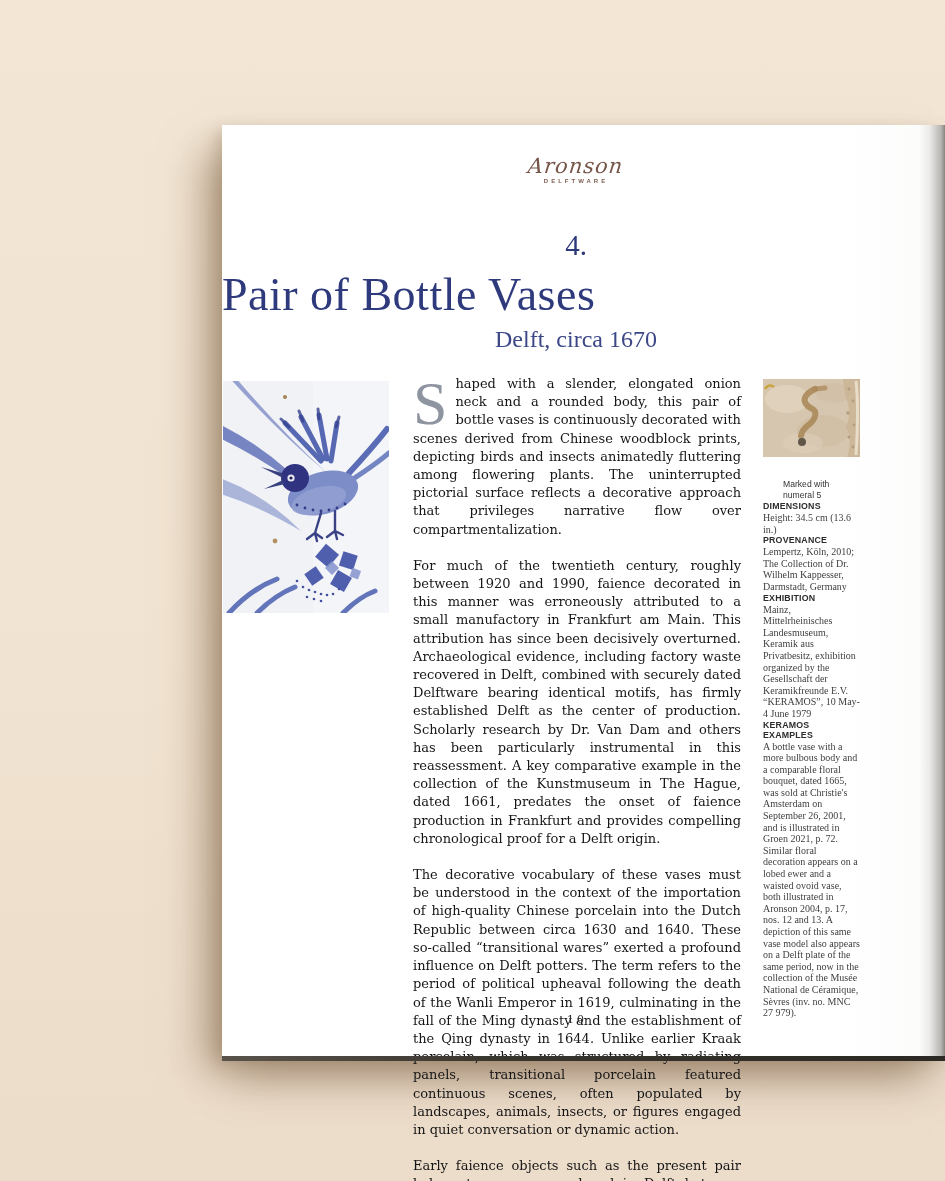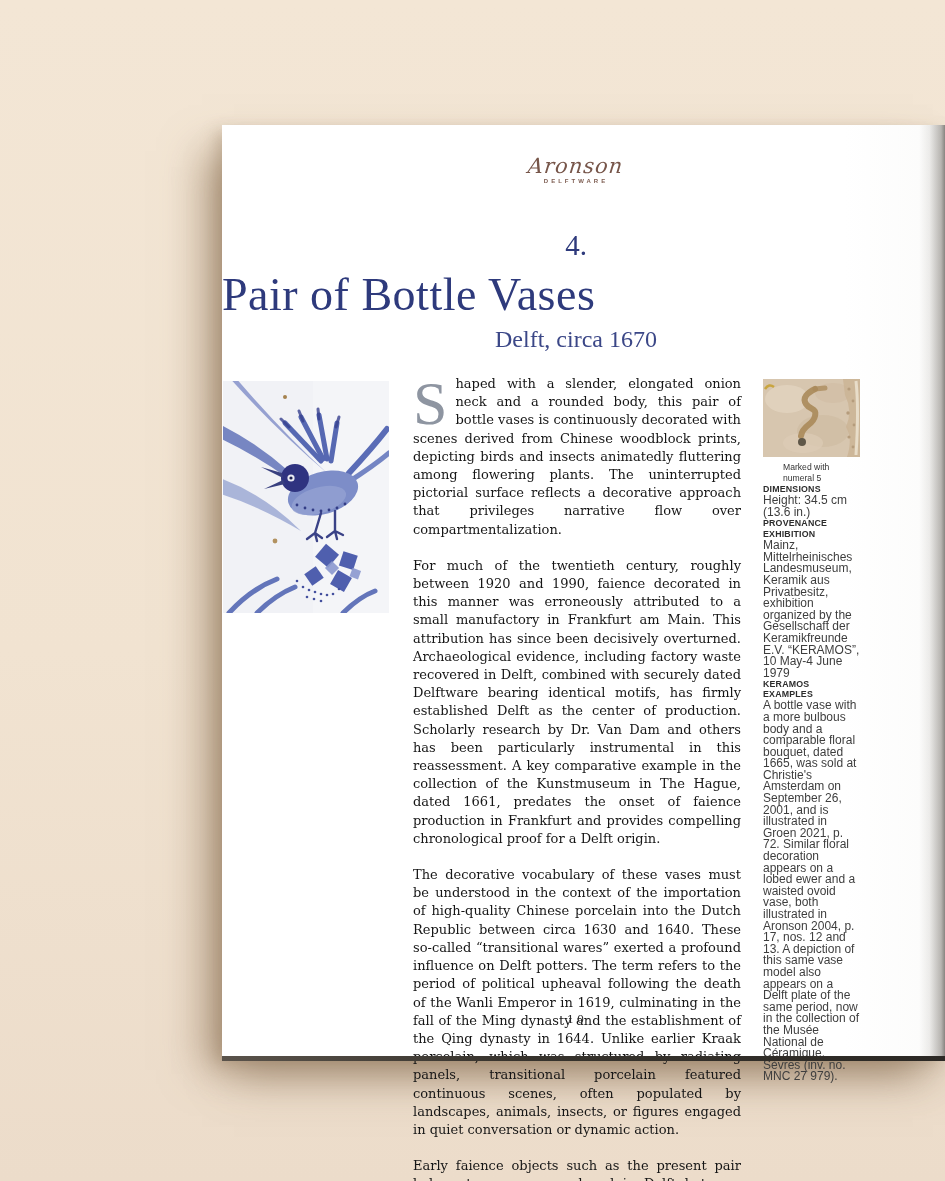--- a/index.html
+++ b/index.html
@@ -56,26 +56,26 @@
     text-align:justify;
   }
   .article p{margin:0 0 18px 0;}
   .dropcap{
     float:left;font-family:"Liberation Serif",serif;font-size:62px;line-height:50px;
     color:#8e95a1;margin:3px 8px 0 0;
   }
   
   .sidebar{position:absolute;left:541px;top:254px;width:98px;color:#3d3d3d;}
   .mark-figure{width:97px;height:78px;overflow:hidden;}
-  .mark-caption{font-size:8.6px;line-height:11px;margin-top:5px;color:#343434;padding-left:20px;}
+  .mark-caption{font-size:8.6px;line-height:11px;margin-top:22px;color:#343434;padding-left:20px;}
   .side-heading{
     font-size:8.8px;font-weight:bold;letter-spacing:.2px;color:#2c2c2c;
     margin-bottom:1px;
   }
-  .side-text{font-size:12px;line-height:11.6px;color:#3e3e3e;}
+  .side-text{font-size:10px;line-height:11.6px;color:#3e3e3e;font-family:Liberation Serif, serif;}
   
   .page-number{
     position:absolute;left:191px;top:888px;width:328px;text-align:center;
     font-family:"DejaVu Serif",serif;font-size:11px;letter-spacing:3px;color:#2b2b2b;
   }
 </style>
 </head>
 <body>
 
 <div class="sheet">
@@ -209,20 +209,21 @@
         <path d="M52,10 L62,9" stroke="#aa8a5a" stroke-width="5" stroke-linecap="round" opacity=".75"></path>
         <circle cx="39" cy="63" r="4" fill="#5f5748"></circle>
       </svg>
     </div>
     <div class="mark-caption">Marked with numeral 5</div>
 
     <div class="side-heading">DIMENSIONS</div>
     <div class="side-text">Height: 34.5 cm (13.6 in.)</div>
 
     <div class="side-heading">PROVENANCE</div>
+    <div class="side-text">Lempertz, Köln, 2010; The Collection of Dr. Wilhelm Kappesser, Darmstadt, Germany</div>
 
     <div class="side-heading">EXHIBITION</div>
     <div class="side-text">Mainz, Mittelrheinisches Landesmuseum, Keramik aus Privatbesitz, exhibition organized by the Gesellschaft der Keramikfreunde E.V. “KERAMOS”, 10 May-4 June 1979</div>
 
     <div class="side-heading">KERAMOS EXAMPLES</div>
     <div class="side-text">A bottle vase with a more bulbous body and a comparable floral bouquet, dated 1665, was sold at Christie's Amsterdam on September 26, 2001, and is illustrated in Groen 2021, p. 72. Similar floral decoration appears on a lobed ewer and a waisted ovoid vase, both illustrated in Aronson 2004, p. 17, nos. 12 and 13. A depiction of this same vase model also appears on a Delft plate of the same period, now in the collection of the Musée National de Céramique, Sèvres (inv. no. MNC 27 979).</div>
   </div>
 
   <div class="page-number">10</div>
 

